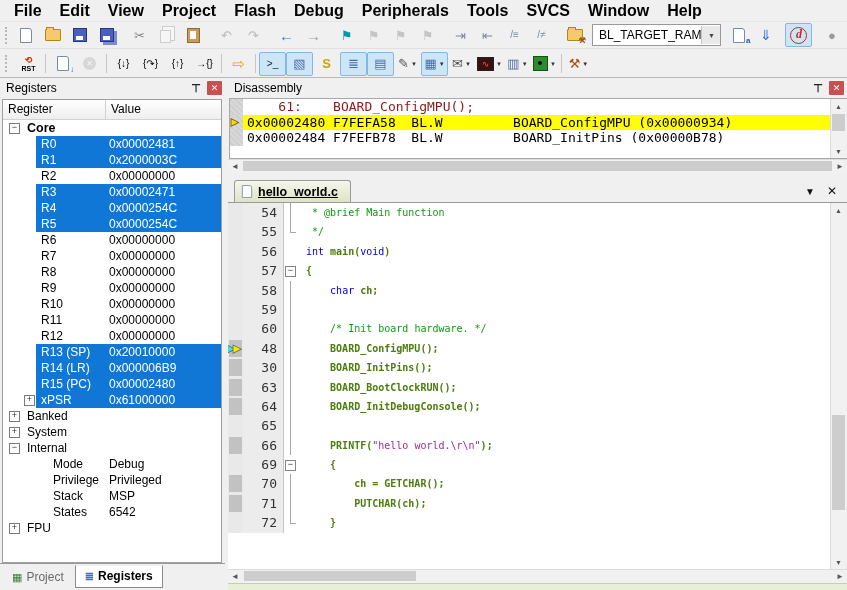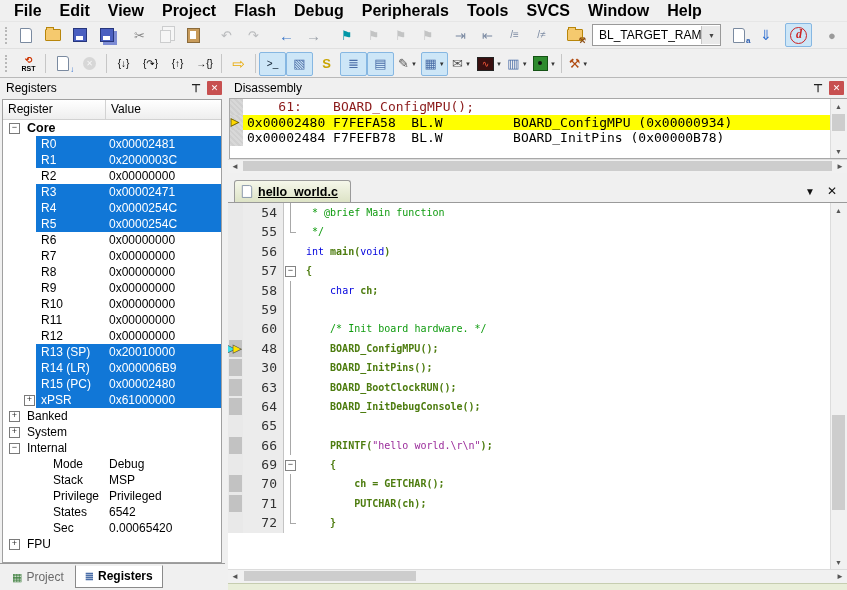--- a/index.html
+++ b/index.html
@@ -431,34 +431,30 @@
             </div>
             <div class="reg-row grp">
               <span class="reg-exp" style="left: 6px;">−</span>
               <span class="reg-label">Internal</span>
             </div>
             <div class="reg-row child">
               <span class="reg-label">Mode</span>
               <span class="reg-value">Debug</span>
             </div>
             <div class="reg-row child">
+              <span class="reg-label">Privilege</span>
+              <span class="reg-value">Privileged</span>
+            </div>
+            <div class="reg-row child">
               <span class="reg-label">Stack</span>
               <span class="reg-value">MSP</span>
-            </div>
-            <div class="reg-row child">
-              <span class="reg-label">Privilege</span>
-              <span class="reg-value">Privileged</span>
             </div>
             <div class="reg-row child">
               <span class="reg-label">States</span>
               <span class="reg-value">6542</span>
-            </div>
-            <div class="reg-row child">
-              <span class="reg-label">Sec</span>
-              <span class="reg-value">0.00065420</span>
             </div>
             <div class="reg-row grp">
               <span class="reg-exp" style="left: 6px;">+</span>
               <span class="reg-label">FPU</span>
             </div>
           </div>
       </div>
       <div class="bottom-tabs" id="bottom-tabs">
           <div class="btab">
             <span class="ticon" style="color: rgb(58, 125, 58);">▦</span>

